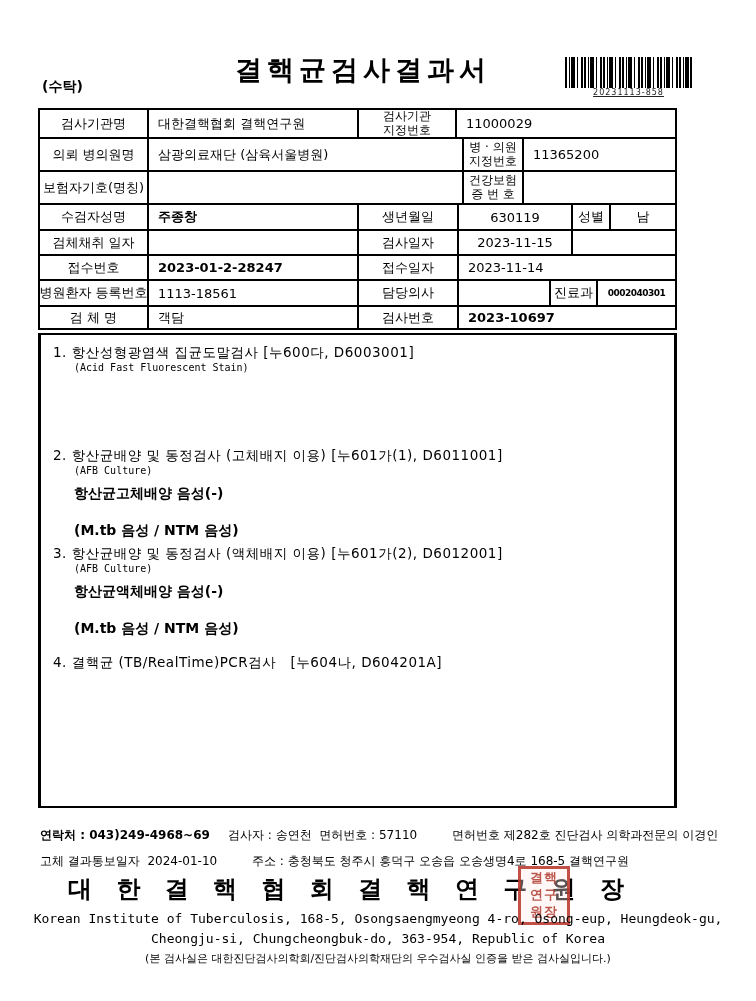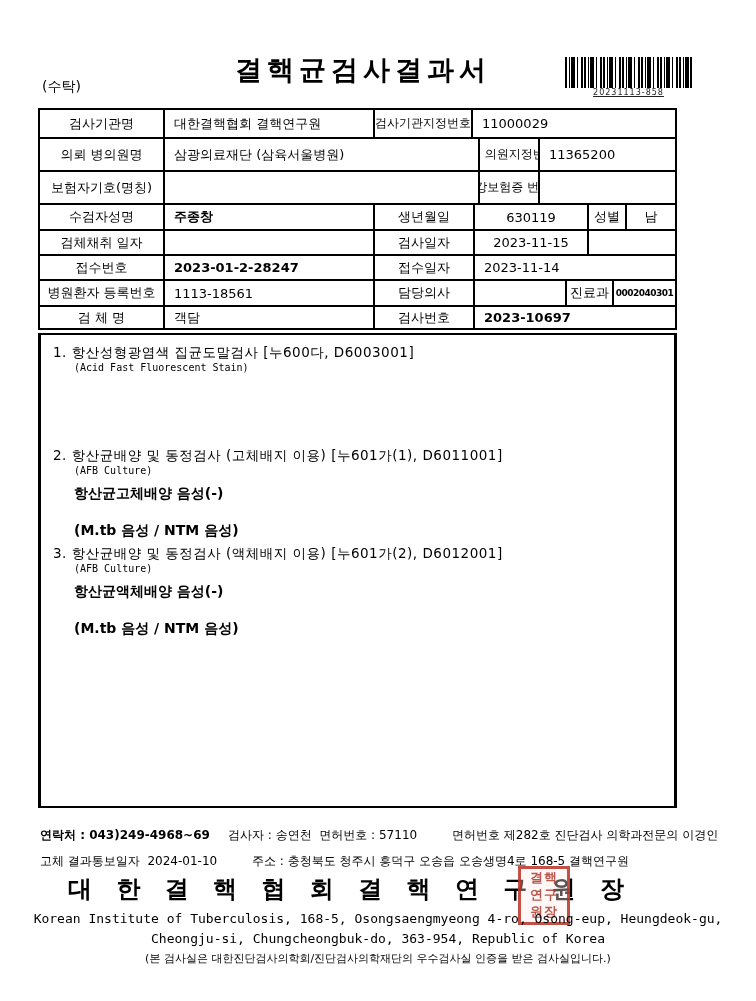--- a/index.html
+++ b/index.html
@@ -6,21 +6,21 @@
   .page {
     position:relative; width:756px; height:1001px; background:#fff;
     font-family:"DejaVu Sans","Liberation Sans",sans-serif; color:#000;
     overflow:hidden;
   }
   
   .report-title {
     position:absolute; top:52px; left:0; width:726px; text-align:center;
     font-size:27px; font-weight:bold; letter-spacing:5px; white-space:nowrap;
   }
-  .consign { position:absolute; top:78px; left:42px; font-size:14px; }
+  .consign { position:absolute; top:78px; left:42px; font-size:14px;font-weight:bold; }
   .barcode-wrap { position:absolute; left:565px; top:57px; width:127px; }
   .barcode {
     height:31px;
     background:repeating-linear-gradient(90deg,
       #000 0 2px,#fff 2px 4px,#000 4px 5px,#fff 5px 6px,#000 6px 10px,
       #fff 10px 12px,#000 12px 13px,#fff 13px 16px,#000 16px 18px,#fff 18px 19px);
     border-right:2px solid #000;
   }
   .barcode-label { font-size:8px; text-align:center; letter-spacing:1px; color:#222;text-decoration:underline; }
 
@@ -31,27 +31,27 @@
   }
   .row { display:flex; border-bottom:2px solid #000; box-sizing:border-box; }
   .row:last-child { border-bottom:none; }
   .cell {
     box-sizing:border-box; border-right:2px solid #000;
     display:flex; align-items:center; font-size:13px;
     overflow:hidden; white-space:nowrap;
   }
   .cell.last { border-right:none; flex:1 1 auto; min-width:0; }
   .lab { justify-content:center; text-align:center; }
-  .lab2 { justify-content:center; font-size:12px; line-height:1.15; text-align:center; }
+  .lab2 { flex-direction:column; justify-content:center; font-size:12px; line-height:1.15; text-align:center; }
   .val { padding-left:9px; }
   .ctr { justify-content:center; padding-left:0; }
   .bold { font-weight:bold; }
   .tiny { font-size:9px; font-weight:bold; justify-content:center; padding-left:0; letter-spacing:-0.5px; }
   .h29{height:29px}.h33{height:33px}.h26{height:26px}.h25{height:25px}.h21{height:21px}
-  .w125{width:125px}.w210{width:210px}.w98{width:98px}.w315{width:315px}.w60{width:60px}
+  .w125{width:109px}.w210{width:210px}.w98{width:98px}.w315{width:315px}.w60{width:60px}
   .w100{width:100px}.w114{width:114px}.w38{width:38px}.w92{width:92px}.w47{width:47px}
 
   
   .results-box {
     position:absolute; left:38px; top:333px; width:639px; height:475px;
     border:2px solid #000; border-left-width:3px; border-right-width:3px;
     box-sizing:border-box;
   }
   .item { position:absolute; left:12px; right:10px; }
   .it1{top:9px}.it2{top:112px}.it3{top:210px}.it4{top:319px}
@@ -188,20 +188,23 @@
       <div class="item-detail">(M.tb 음성 / NTM 음성)</div>
     </div>
 
     <div class="item it3">
       <div class="item-title">3. 항산균배양 및 동정검사 (액체배지 이용) [누601가(2), D6012001]</div>
       <div class="item-sub">(AFB Culture)</div>
       <div class="item-result">항산균액체배양 음성(-)</div>
       <div class="item-detail">(M.tb 음성 / NTM 음성)</div>
     </div>
 
+    <div class="item it4">
+      <div class="item-title">4. 결핵균 (TB/RealTime)PCR검사   [누604나, D604201A]</div>
+    </div>
 
   </div>
 
   <div class="ft f-contact">연락처 : 043)249-4968~69</div>
   <div class="ft f-examiner">검사자 : 송연천  면허번호 : 57110</div>
   <div class="ft f-license">면허번호 제282호 진단검사 의학과전문의 이경인</div>
   <div class="ft f-report-date">고체 결과통보일자  2024-01-10</div>
   <div class="ft f-address">주소 : 충청북도 청주시 흥덕구 오송읍 오송생명4로 168-5 결핵연구원</div>
 
   <div class="institute">대 한 결 핵 협 회   결 핵 연 구 원 장</div>

